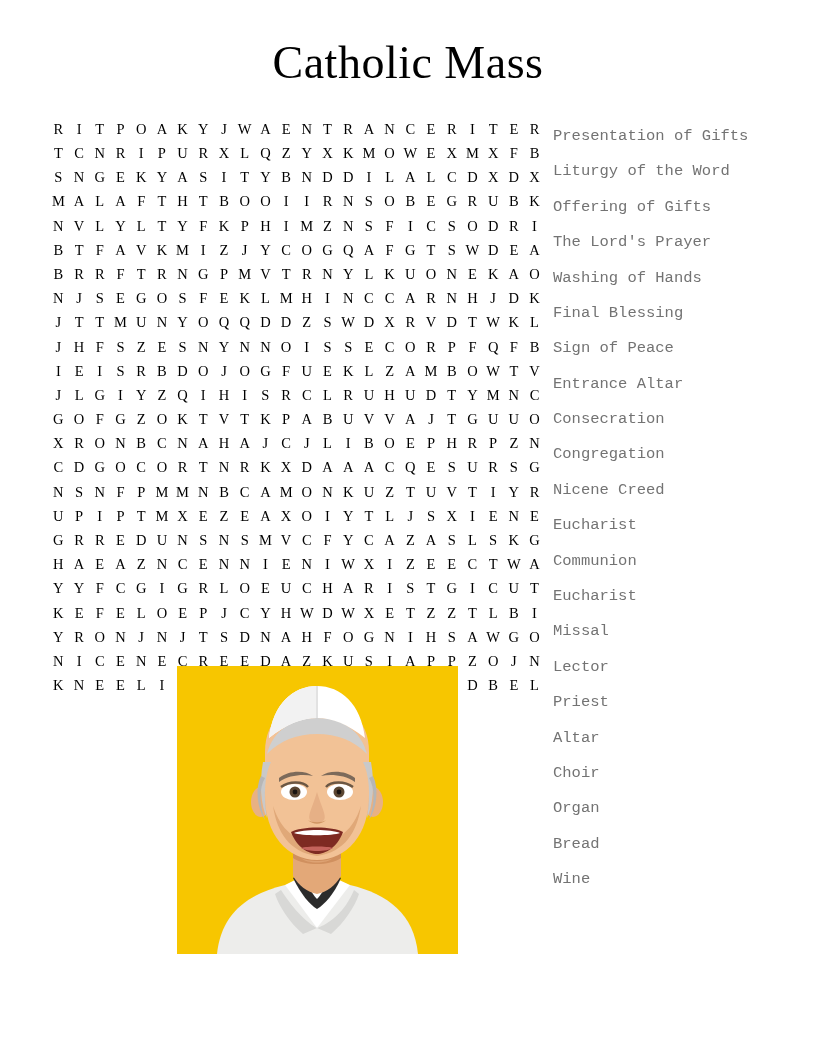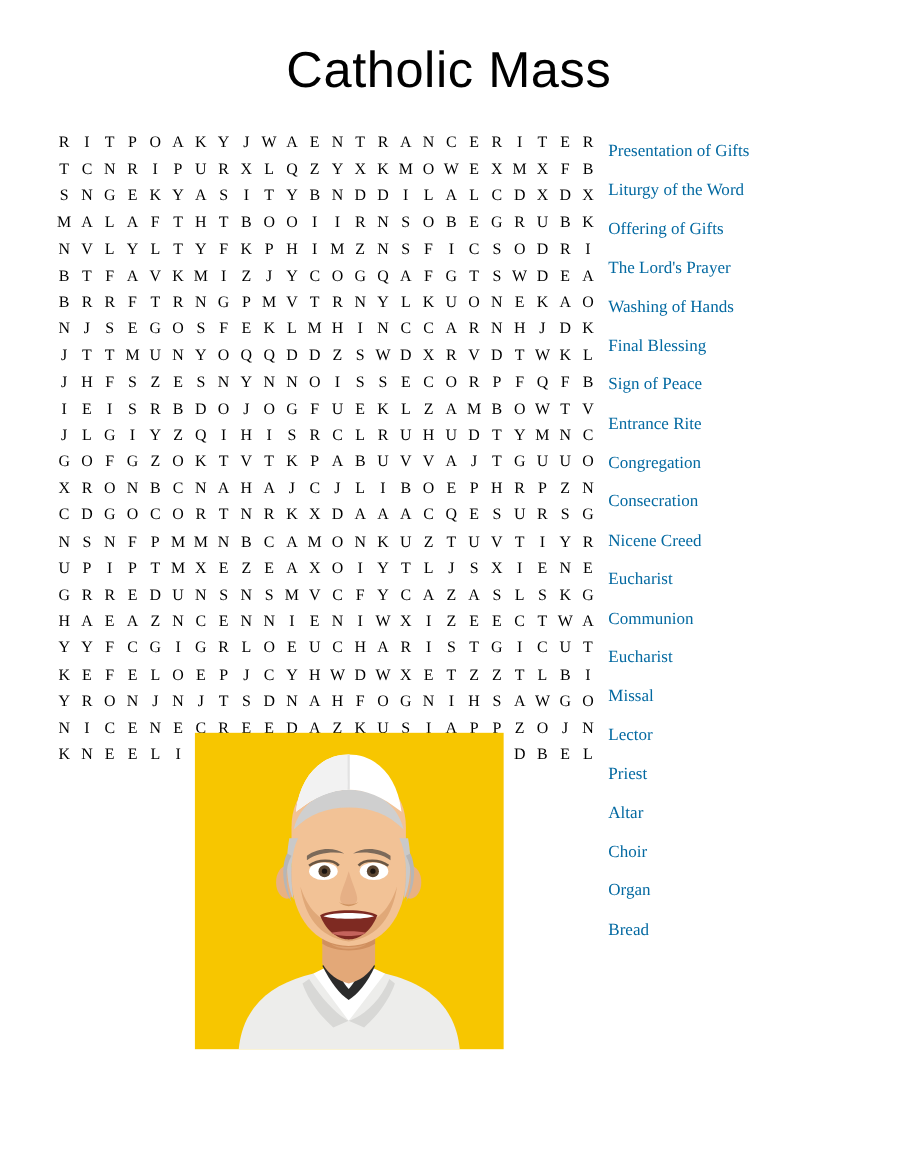--- a/index.html
+++ b/index.html
@@ -16,21 +16,21 @@
     overflow: hidden;
   }
   .page {
     position: relative;
     width: 816px;
     height: 1056px;
     box-sizing: border-box;
   }
   .title {
     text-align: center;
-    font-family: Liberation Sans, sans-serif;
+    font-family: Liberation Serif, serif;
     font-size: 46px;
     font-weight: normal;
     letter-spacing: 0.5px;
     margin: 0;
     padding-top: 36px;
     color: #000;
   }
   .content {
     display: flex;
     flex-direction: row;
@@ -61,27 +61,27 @@
     line-height: 1;
     color: #000;
   }
   .words-col {
     padding-left: 8px;
     padding-top: 2px;
     display: flex;
     flex-direction: column;
   }
   .word {
-    font-family: Liberation Serif, serif;
+    font-family: Liberation Mono, monospace;
     font-size: 15.5px;
     line-height: 1;
     height: 35.4px;
     display: flex;
     align-items: center;
-    color: #0369a1;
+    color: #737373;
     white-space: nowrap;
   }
   .image-wrap {
     position: absolute;
     left: 177px;
     top: 666px;
     width: 281px;
     height: 288px;
   }
   .pope-img {
@@ -729,34 +729,35 @@
     </div>
 
     <div class="words-col" id="words">
         <div class="word">Presentation of Gifts</div>
         <div class="word">Liturgy of the Word</div>
         <div class="word">Offering of Gifts</div>
         <div class="word">The Lord's Prayer</div>
         <div class="word">Washing of Hands</div>
         <div class="word">Final Blessing</div>
         <div class="word">Sign of Peace</div>
-        <div class="word">Entrance Rite</div>
+        <div class="word">Entrance Altar</div>
+        <div class="word">Consecration</div>
         <div class="word">Congregation</div>
-        <div class="word">Consecration</div>
         <div class="word">Nicene Creed</div>
         <div class="word">Eucharist</div>
         <div class="word">Communion</div>
         <div class="word">Eucharist</div>
         <div class="word">Missal</div>
         <div class="word">Lector</div>
         <div class="word">Priest</div>
         <div class="word">Altar</div>
         <div class="word">Choir</div>
         <div class="word">Organ</div>
         <div class="word">Bread</div>
+        <div class="word">Wine</div>
       </div>
 
   </div>
 
   <div class="image-wrap">
     <svg class="pope-img" viewBox="0 0 281 288" xmlns="http://www.w3.org/2000/svg">
       <rect x="0" y="0" width="281" height="288" fill="#F7C600"></rect>
 
       <path d="M40 288 C44 248 70 228 108 219 L173 219 C211 228 237 248 241 288 Z" fill="#EDEDEB"></path>
       <path d="M108 219 L140 262 L173 219 L160 213 L120 213 Z" fill="#FFFFFF"></path>

